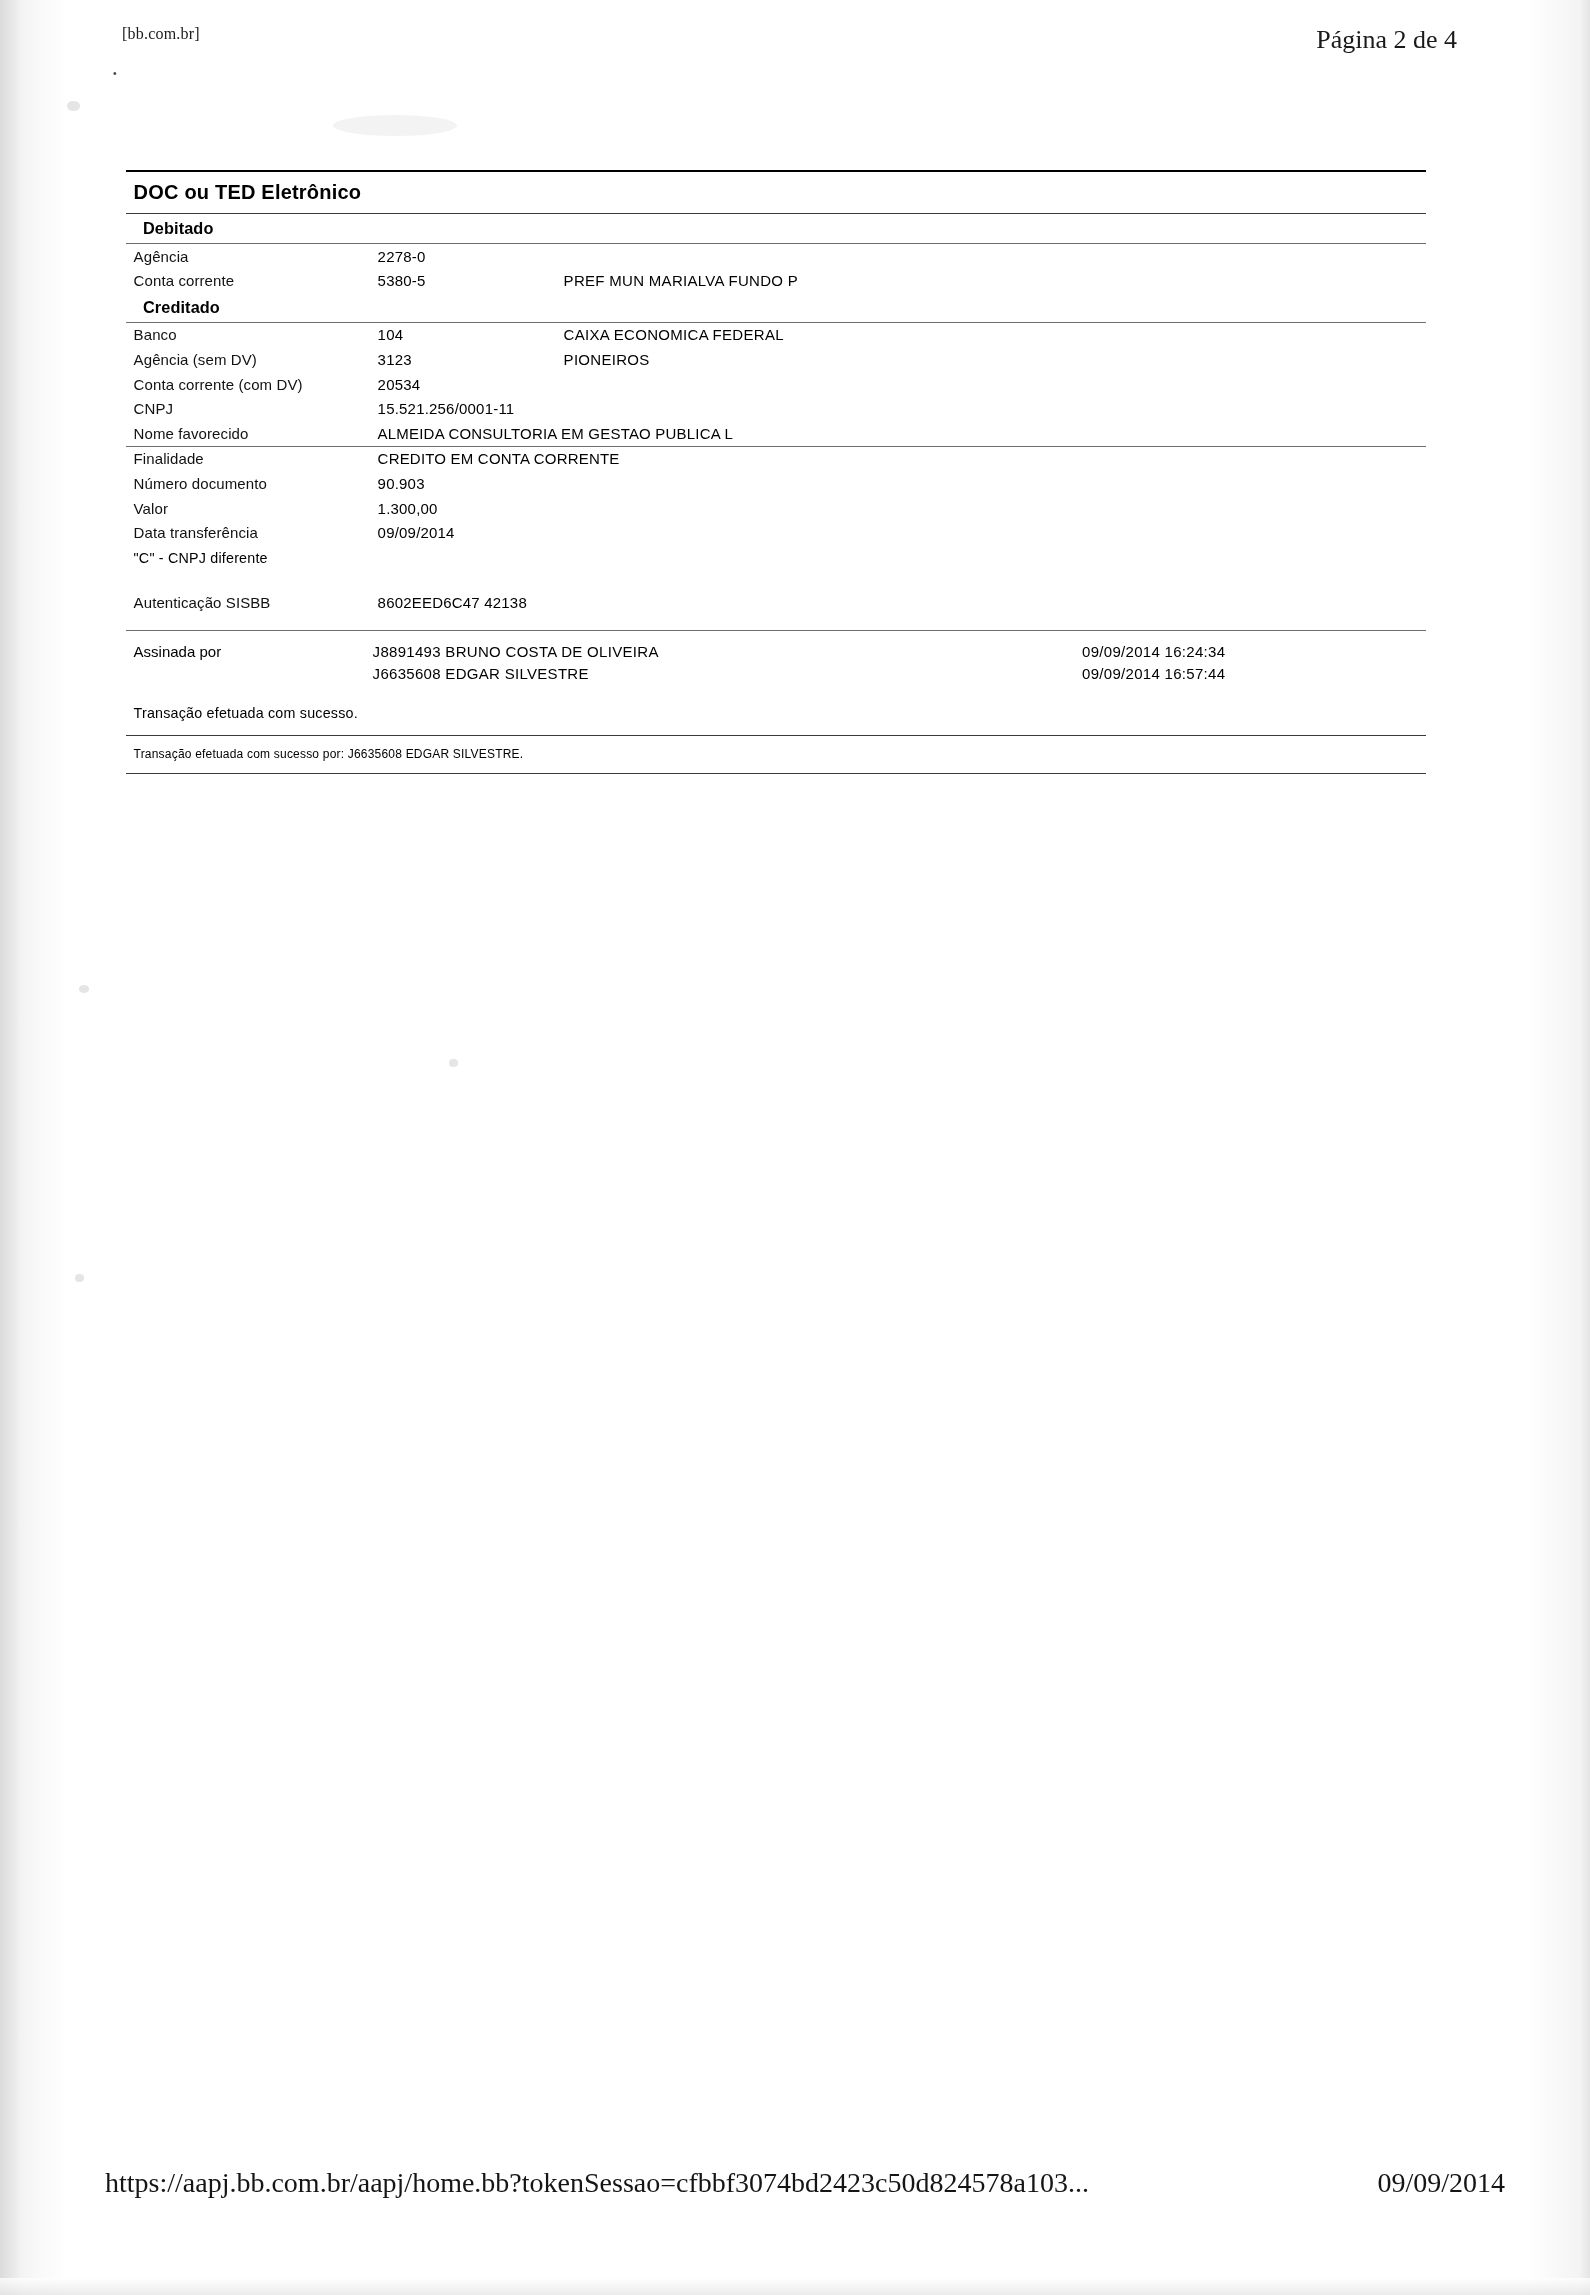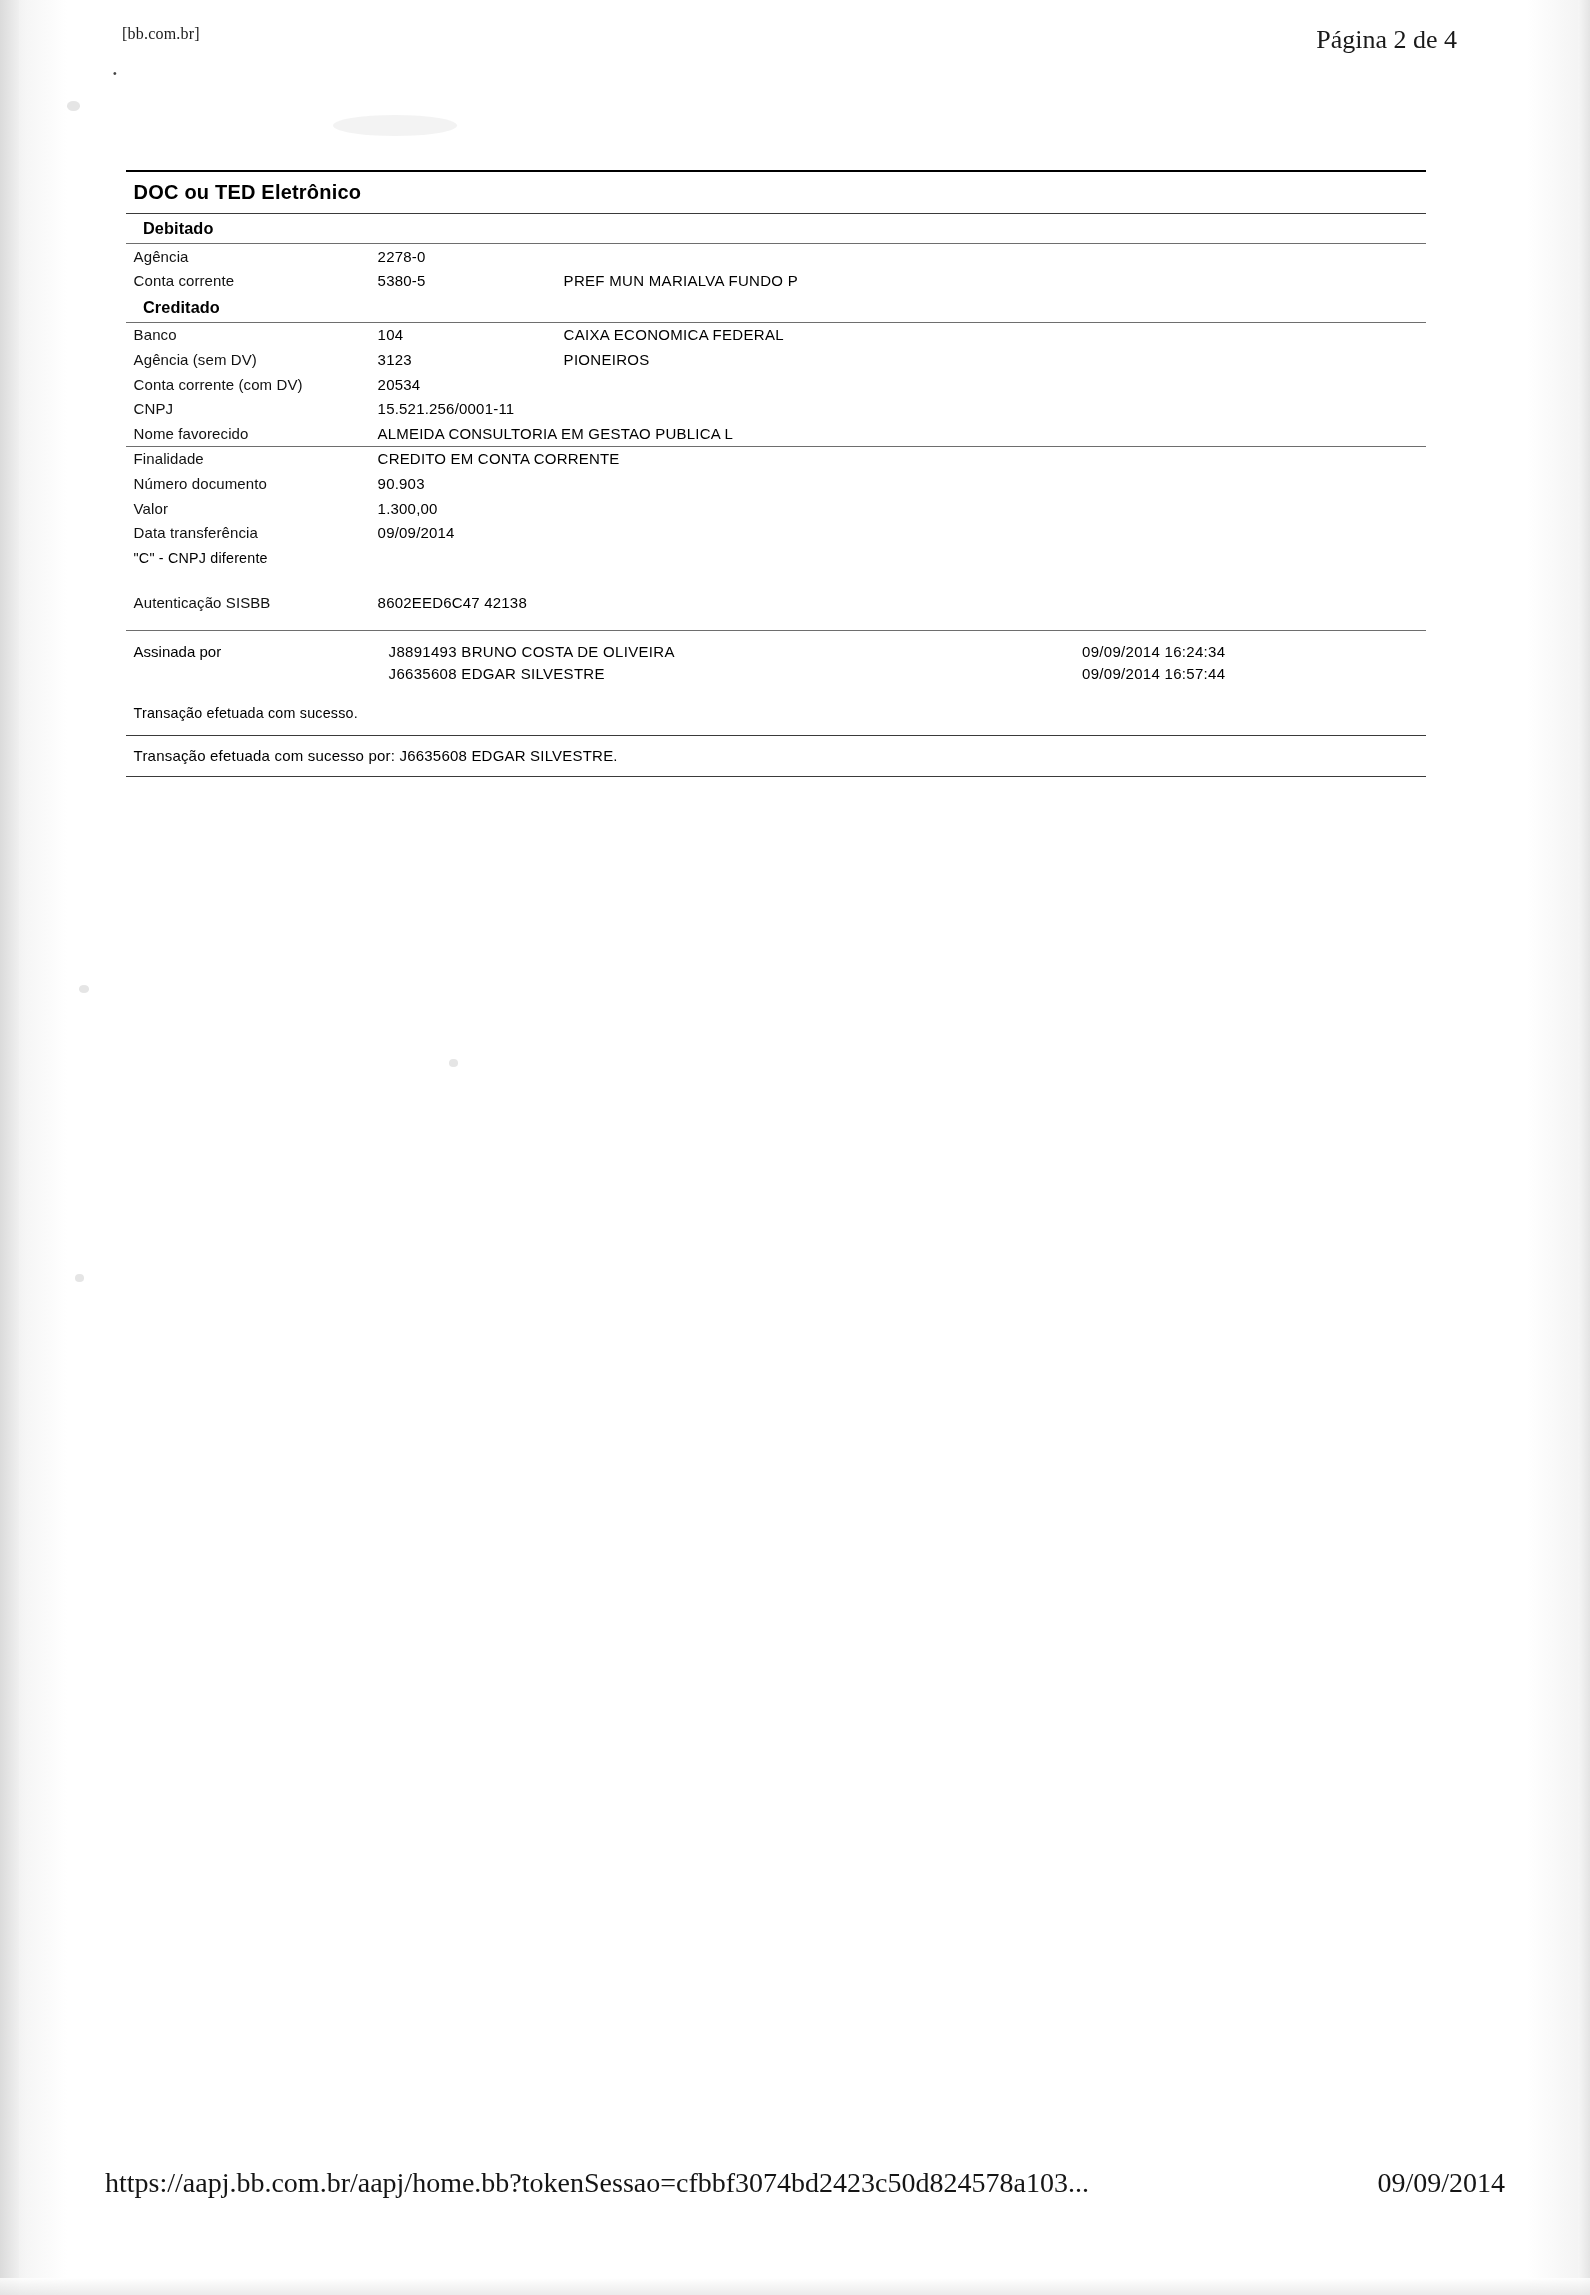--- a/index.html
+++ b/index.html
@@ -138,21 +138,20 @@
 
   .note-line {
     font-size: 14.3px;
     padding: 4.8px 0 3.8px 7.6px;
     letter-spacing: 0.2px;
   }
 
   .sign-block {
     display: flex;
     padding: 9.6px 0 5.7px 0;
-    gap: 16px;
   }
   .sign-names {
     margin-left: 7.6px;
     width: 239px;
     font-size: 15px;
   }
   .sign-names .nm-label {
     padding-top: 1.9px;
   }
   .sign-col {
@@ -167,21 +166,21 @@
   .sign-wrap {
     position: relative;
   }
 
   .status-note {
     font-size: 14.3px;
     padding: 15.3px 0 13.4px 7.6px;
     letter-spacing: 0.2px;
   }
   .footer-note {
-    font-size: 15px;
+    font-size: 12px;
     padding: 11.5px 0 11.5px 7.6px;
     letter-spacing: 0.2px;
   }
 
   
   .page-footer {
     position: absolute;
     left: 105px;
     right: 86px;
     bottom: 96px;

